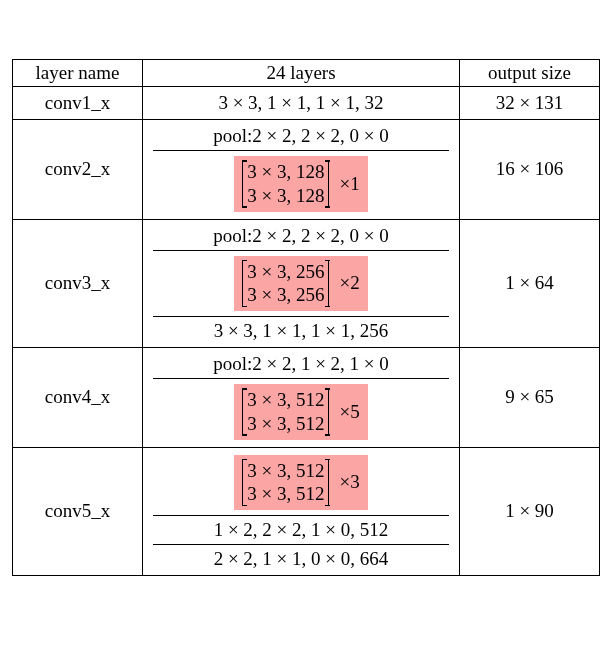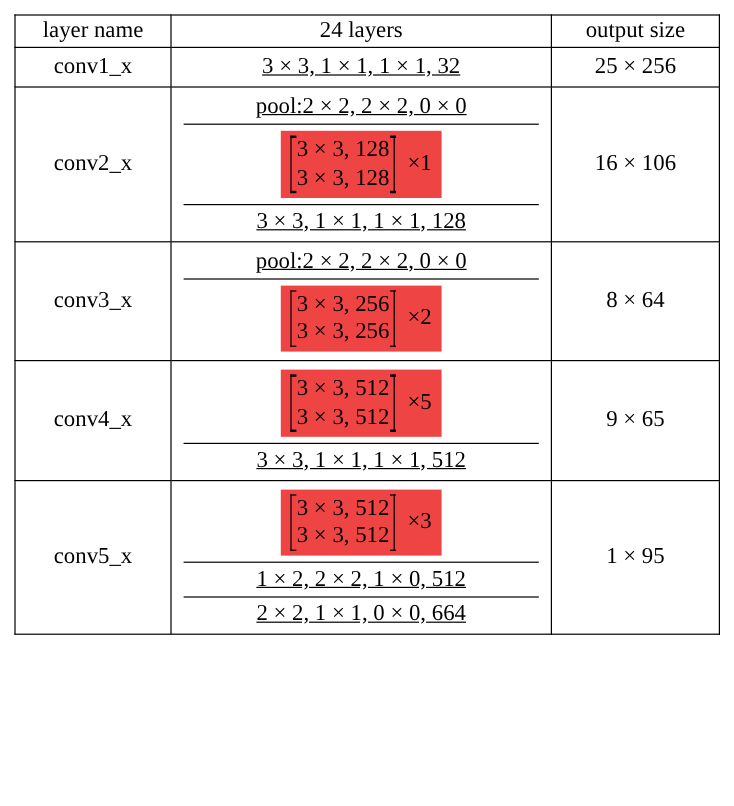--- a/index.html
+++ b/index.html
@@ -9,55 +9,55 @@
     font-size: 19px;
     color: #000;
     background: #fff;
     width: 612px;
     box-sizing: border-box;
   }
   table {
     border-collapse: collapse;
     width: 100%;
     table-layout: fixed;
+    margin-top: 47px;
   }
   th, td {
     border: 1px solid #000;
     padding: 2px 4px;
     text-align: center;
     vertical-align: middle;
     font-weight: normal;
   }
   th {
     font-weight: normal;
   }
   .col-layer { width: 130px; }
   .col-arch  { width: auto; }
   .col-out   { width: 140px; }
 
   
   .inner {
     border-collapse: collapse;
     margin: 0 auto;
     width: 96%;
-    text-decoration: underline;
   }
   .inner td {
     border: 0;
     border-top: 1px solid #000;
     padding: 3px 0;
   }
   .inner tr:first-child td { border-top: 0; }
 
   
   .resblk {
     display: inline-flex;
     align-items: stretch;
     justify-content: center;
-    background: #ef4444;
+    background: #fca5a5;
     padding: 4px 8px;
     margin: 2px 0;
   }
   .bracket {
     display: flex;
     flex-direction: column;
     justify-content: center;
     border-left: 1.5px solid #000;
     border-right: 1.5px solid #000;
     padding: 0 4px;
@@ -110,21 +110,21 @@
       <td>conv1_x</td>
       <td>
         <table class="inner">
           <tbody>
               <tr>
                 <td>3 × 3, 1 × 1, 1 × 1, 32</td>
               </tr>
         </tbody>
           </table>
       </td>
-      <td>25 × 256</td>
+      <td>32 × 131</td>
     </tr>
 
     <tr>
       <td>conv2_x</td>
       <td>
         <table class="inner">
           <tbody>
               <tr>
                 <td>pool:2 × 2, 2 × 2, 0 × 0</td>
               </tr>
@@ -134,23 +134,20 @@
               <span class="bracket">
                 <span class="rtick-t"></span>
                       <span class="rtick-b"></span>
                 <span class="bracket-line">3 × 3, 128</span>
                 <span class="bracket-line">3 × 3, 128</span>
               </span>
               <span class="times">×1</span>
             </span>
           </td>
               </tr>
-          <tr>
-                <td>3 × 3, 1 × 1, 1 × 1, 128</td>
-              </tr>
         </tbody>
           </table>
       </td>
       <td>16 × 106</td>
     </tr>
 
     <tr>
       <td>conv3_x</td>
       <td>
         <table class="inner">
@@ -164,47 +161,50 @@
               <span class="bracket">
                 <span class="rtick-t"></span>
                       <span class="rtick-b"></span>
                 <span class="bracket-line">3 × 3, 256</span>
                 <span class="bracket-line">3 × 3, 256</span>
               </span>
               <span class="times">×2</span>
             </span>
           </td>
               </tr>
-        </tbody>
-          </table>
-      </td>
-      <td>8 × 64</td>
+          <tr>
+                <td>3 × 3, 1 × 1, 1 × 1, 256</td>
+              </tr>
+        </tbody>
+          </table>
+      </td>
+      <td>1 × 64</td>
     </tr>
 
     <tr>
       <td>conv4_x</td>
       <td>
         <table class="inner">
           <tbody>
+              <tr>
+                <td>pool:2 × 2, 1 × 2, 1 × 0</td>
+              </tr>
           <tr>
                 <td>
             <span class="resblk">
               <span class="bracket">
                 <span class="rtick-t"></span>
                       <span class="rtick-b"></span>
                 <span class="bracket-line">3 × 3, 512</span>
                 <span class="bracket-line">3 × 3, 512</span>
               </span>
               <span class="times">×5</span>
             </span>
           </td>
               </tr>
-          <tr>
-                <td>3 × 3, 1 × 1, 1 × 1, 512</td>
-              </tr>
         </tbody>
           </table>
       </td>
       <td>9 × 65</td>
     </tr>
 
     <tr>
       <td>conv5_x</td>
       <td>
         <table class="inner">
@@ -224,17 +224,17 @@
               </tr>
           <tr>
                 <td>1 × 2, 2 × 2, 1 × 0, 512</td>
               </tr>
           <tr>
                 <td>2 × 2, 1 × 1, 0 × 0, 664</td>
               </tr>
         </tbody>
           </table>
       </td>
-      <td>1 × 95</td>
+      <td>1 × 90</td>
     </tr>
 
   </tbody>
 </table>
 
 </body></html>

